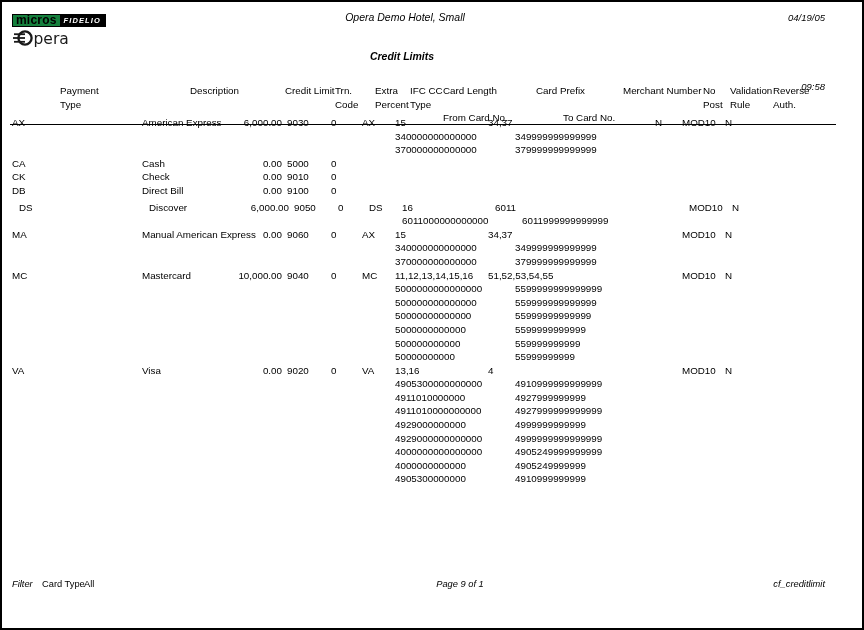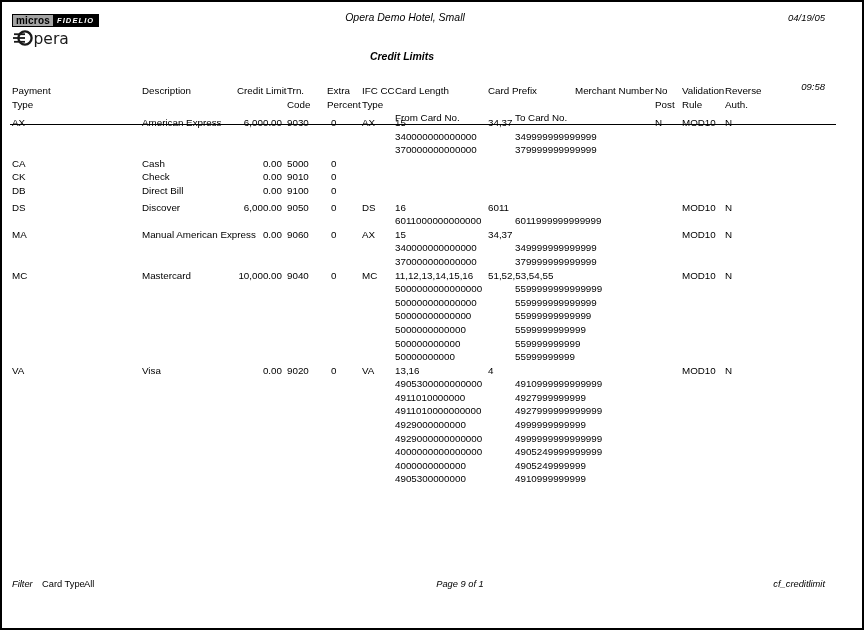--- a/index.html
+++ b/index.html
@@ -3,42 +3,42 @@
 <meta charset="utf-8">
 <style>
   html,body{margin:0;padding:0;background:#e8e8e8;}
   .page{
     position:relative;width:864px;height:630px;box-sizing:border-box;
     background:#fff;border:2px solid #000;overflow:hidden;
     font-family:"Liberation Sans",sans-serif;color:#000;
   }
   
   .logo-box{position:absolute;left:10px;top:12px;display:inline-flex;border:1px solid #000;height:13px;box-sizing:border-box;align-items:stretch;}
-  .logo-micros{background:#a3a3a3;color:#000;font-size:10px;font-weight:bold;line-height:11px;padding:0 3px;letter-spacing:.2px;}
+  .logo-micros{background:#15803d;color:#000;font-size:12px;font-weight:bold;line-height:11px;padding:0 3px;letter-spacing:.2px;}
   .logo-fidelio{background:#000;color:#fff;font-size:7.5px;font-weight:bold;font-style:italic;line-height:11px;padding:0 4px;letter-spacing:1.1px;}
   .opera-logo{position:absolute;left:12px;top:26px;overflow:visible;}
   
   .hotel-title{position:absolute;left:403px;top:9px;transform:translateX(-50%);font-style:italic;font-size:10.5px;white-space:nowrap;}
   .report-date{position:absolute;right:37px;top:10px;font-style:italic;font-size:9.5px;margin-left:17px;}
   .report-title{position:absolute;left:400px;top:48px;transform:translateX(-50%);font-style:italic;font-weight:bold;font-size:10.5px;white-space:nowrap;text-align:center;}
   .report-time{position:absolute;right:37px;top:51px;font-style:italic;font-size:9.5px;margin-top:28px;}
   
   .grid{display:grid;grid-template-columns:130px 95px 45px 45px 35px 33px 93px 27px 60px 80px 27px 43px 1fr;
         padding-left:10px;font-size:9.8px;line-height:13.6px;}
   .grid>div{white-space:nowrap;overflow:visible;}
   .c1{grid-column:1}.c2{grid-column:2}.c3{grid-column:3}.c4{grid-column:4;padding-left:5px}
   .c5{grid-column:5}.c6{grid-column:6}.c7{grid-column:7}.c8{grid-column:8}.c9{grid-column:9}
   .c10{grid-column:10}.c11{grid-column:11}.c12{grid-column:12}.c13{grid-column:13}
   .right{text-align:right}
   .vpad{padding-left:4px}
-  .thead{position:absolute;top:82px;left:0;right:8px;}
+  .thead{position:absolute;top:82px;left:0;right:8px;padding-left:48px;}
   .thead .grid{line-height:13.5px;}
   .header-rule{position:absolute;left:8px;right:26px;top:122px;border-top:1px solid #000;}
   .tbody{position:absolute;top:112px;left:0;right:0;padding-top:2px;}
-  .row-group:nth-child(5){margin-top:3px;}
+  .row-group:nth-child(5){margin-top:3px;margin-left:7px;}
   
   .footer-filter-label{position:absolute;left:10px;top:577px;font-style:italic;font-size:9.3px;}
   .footer-filter-name{position:absolute;left:40px;top:577px;font-size:9.3px;}
   .footer-filter-value{position:absolute;left:82px;top:577px;font-size:9.3px;}
   .page-info{position:absolute;left:458px;top:577px;transform:translateX(-50%);font-style:italic;font-size:9.3px;white-space:nowrap;}
   .report-id{position:absolute;right:37px;top:577px;font-style:italic;font-size:9.3px;text-align:right;}
 </style>
 </head>
 <body>
 

